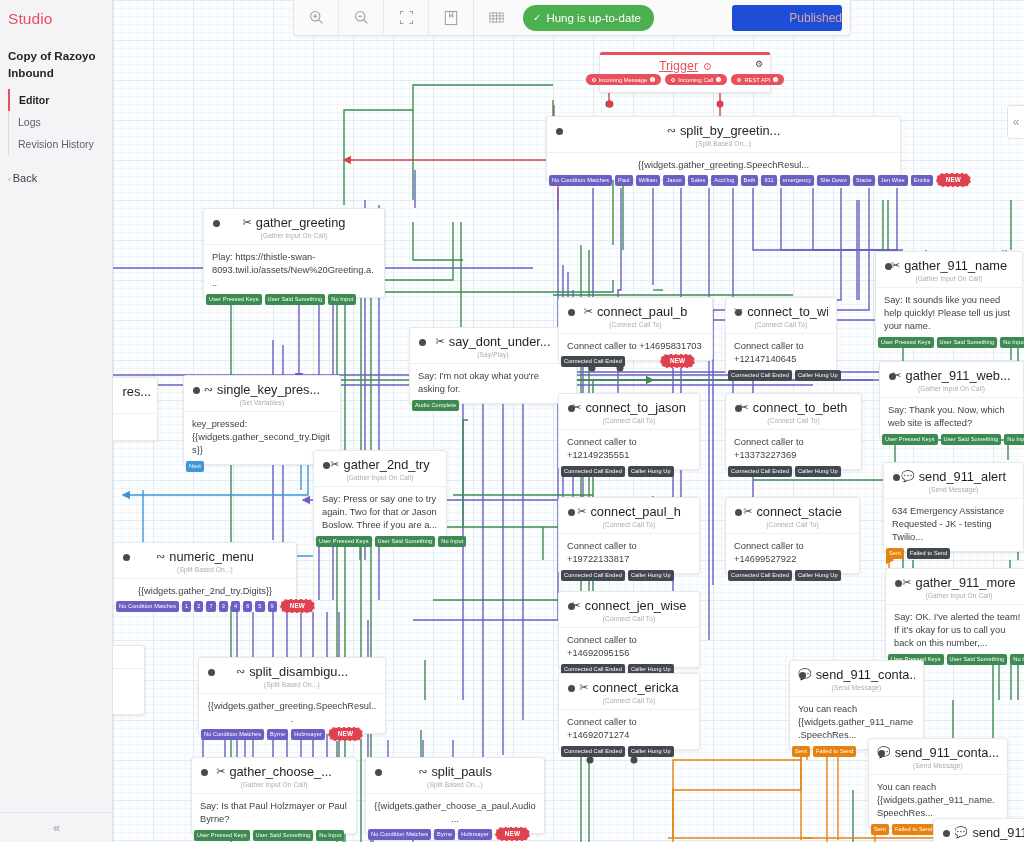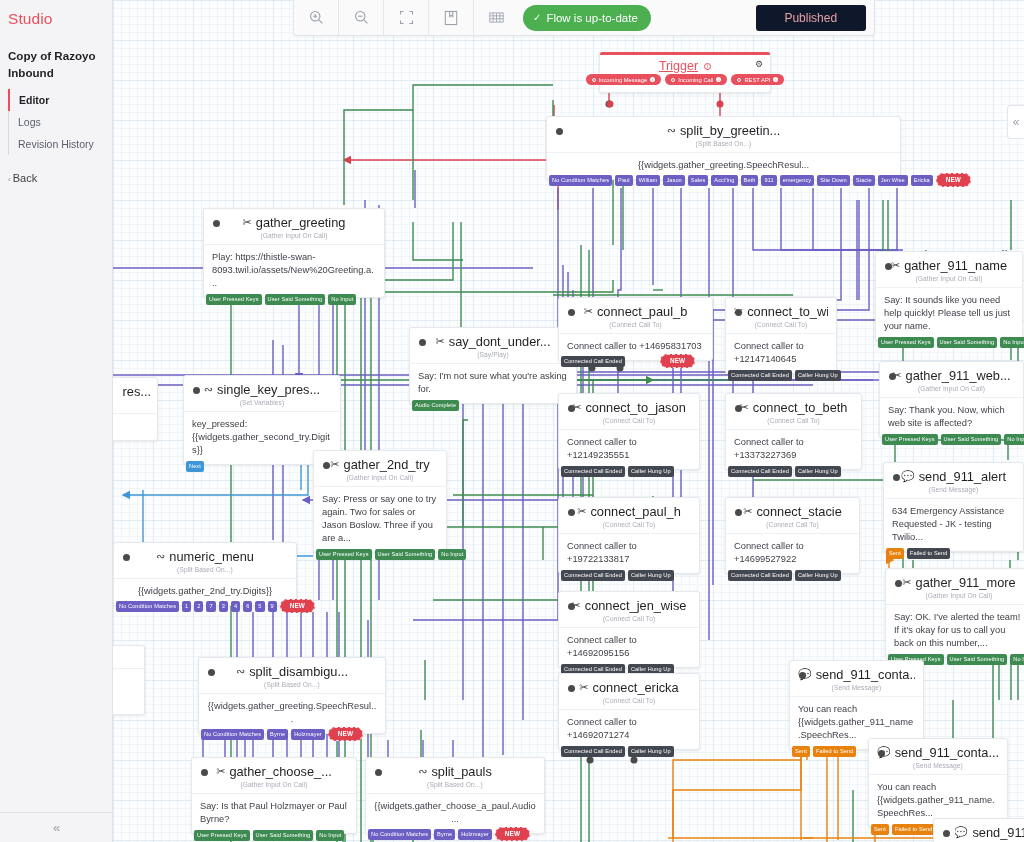--- a/index.html
+++ b/index.html
@@ -66,23 +66,23 @@
     width: 45px; height: 36px; display: flex; align-items: center; justify-content: center;
     border-right: 1px solid #e6e8ec; color: #9aa0ab;
   }
   .flow-status {
     height: 26px; padding: 0 13px 0 10px; border-radius: 13px; background: #4caf50;
     color: #fff; font-size: 11.5px; display: flex; align-items: center; gap: 5px;
     margin-left: 4px; white-space: nowrap;
   }
   .flow-status .chk { font-size: 10px; opacity: .95; }
   .pub-btn {
-    height: 26px; min-width: 110px; border-radius: 3px; background: #0f172a;
-    color: #e2a2a5; font-size: 12px; display: flex; align-items: center; justify-content: center;
-    margin-left: 105px; margin-right: 8px;
+    height: 26px; min-width: 110px; border-radius: 3px; background: #1d4ed8;
+    color: #e2a2a5; font-size: 12px; display: flex; align-items: center; justify-content: flex-end;
+    margin-left: 78px; margin-right: 8px;
   }
 
   
   #collapse-right {
     position: absolute; right: 0; top: 105px; width: 17px; height: 34px;
     background: #fff; border: 1px solid #e3e5ea; border-right: none;
     border-top-left-radius: 4px; border-bottom-left-radius: 4px;
     display: flex; align-items: center; justify-content: center;
     color: #9aa0ab; font-size: 12px; z-index: 26;
   }
@@ -450,21 +450,21 @@
 
     <div class="node" style="left:296px; top:327px; width:168px;">
       <div class="node-head" style="justify-content:center;">
         <div class="node-dot" style="position:absolute;left:9px;top:11px;"></div>
         <div class="node-title">
           <span class="tico">✂</span>
           <span>say_dont_under...</span>
         </div>
       </div>
       <div class="node-sub">(Say/Play)</div>
-      <div class="node-body">Say: I'm not sure what you're asking for.</div>
+      <div class="node-body">Say: I'm not okay what you're asking for.</div>
       <div class="pins">
         <span class="pin green">Audio Complete</span>
       </div>
     </div>
 
     <div class="node" style="left:70px; top:375px; width:158px;">
       <div class="node-head" style="justify-content:center;">
         <div class="node-dot" style="position:absolute;left:9px;top:11px;"></div>
         <div class="node-title">
           <span class="tico">∾</span>
@@ -480,21 +480,21 @@
 
     <div class="node" style="left:200px; top:450px; width:134px;">
       <div class="node-head" style="justify-content:center;">
         <div class="node-dot" style="position:absolute;left:9px;top:11px;"></div>
         <div class="node-title">
           <span class="tico">✂</span>
           <span>gather_2nd_try</span>
         </div>
       </div>
       <div class="node-sub">(Gather Input On Call)</div>
-      <div class="node-body">Say: Press or say one to try again. Two for sales or Jason Boslow. Three if you are a...</div>
+      <div class="node-body">Say: Press or say one to try again. Two for that or Jason Boslow. Three if you are a...</div>
       <div class="pins">
         <span class="pin green">User Pressed Keys</span>
         <span class="pin green">User Said Something</span>
         <span class="pin green">No Input</span>
       </div>
     </div>
 
     <div class="node" style="left:0px; top:542px; width:184px;">
       <div class="node-head" style="justify-content:center;">
         <div class="node-dot" style="position:absolute;left:9px;top:11px;"></div>
@@ -857,20 +857,20 @@
       </svg>
     </div>
     <div class="tb-btn" style="border-right:none;">
       <svg width="15" height="13" viewBox="0 0 18 15" fill="none" stroke="#9aa0ab" stroke-width="1">
         <rect x="1" y="2" width="16" height="11"></rect>
         <path d="M1 5.5h16M1 9h16M5 2v11M9 2v11M13 2v11"></path>
       </svg>
     </div>
     <div class="flow-status">
       <span class="chk">✓</span>
-      <span>Flow is up-to-date</span>
+      <span>Hung is up-to-date</span>
     </div>
     <div class="pub-btn">
       <span>Published</span>
     </div>
   </div>
 
 </div>
 
 </body></html>

